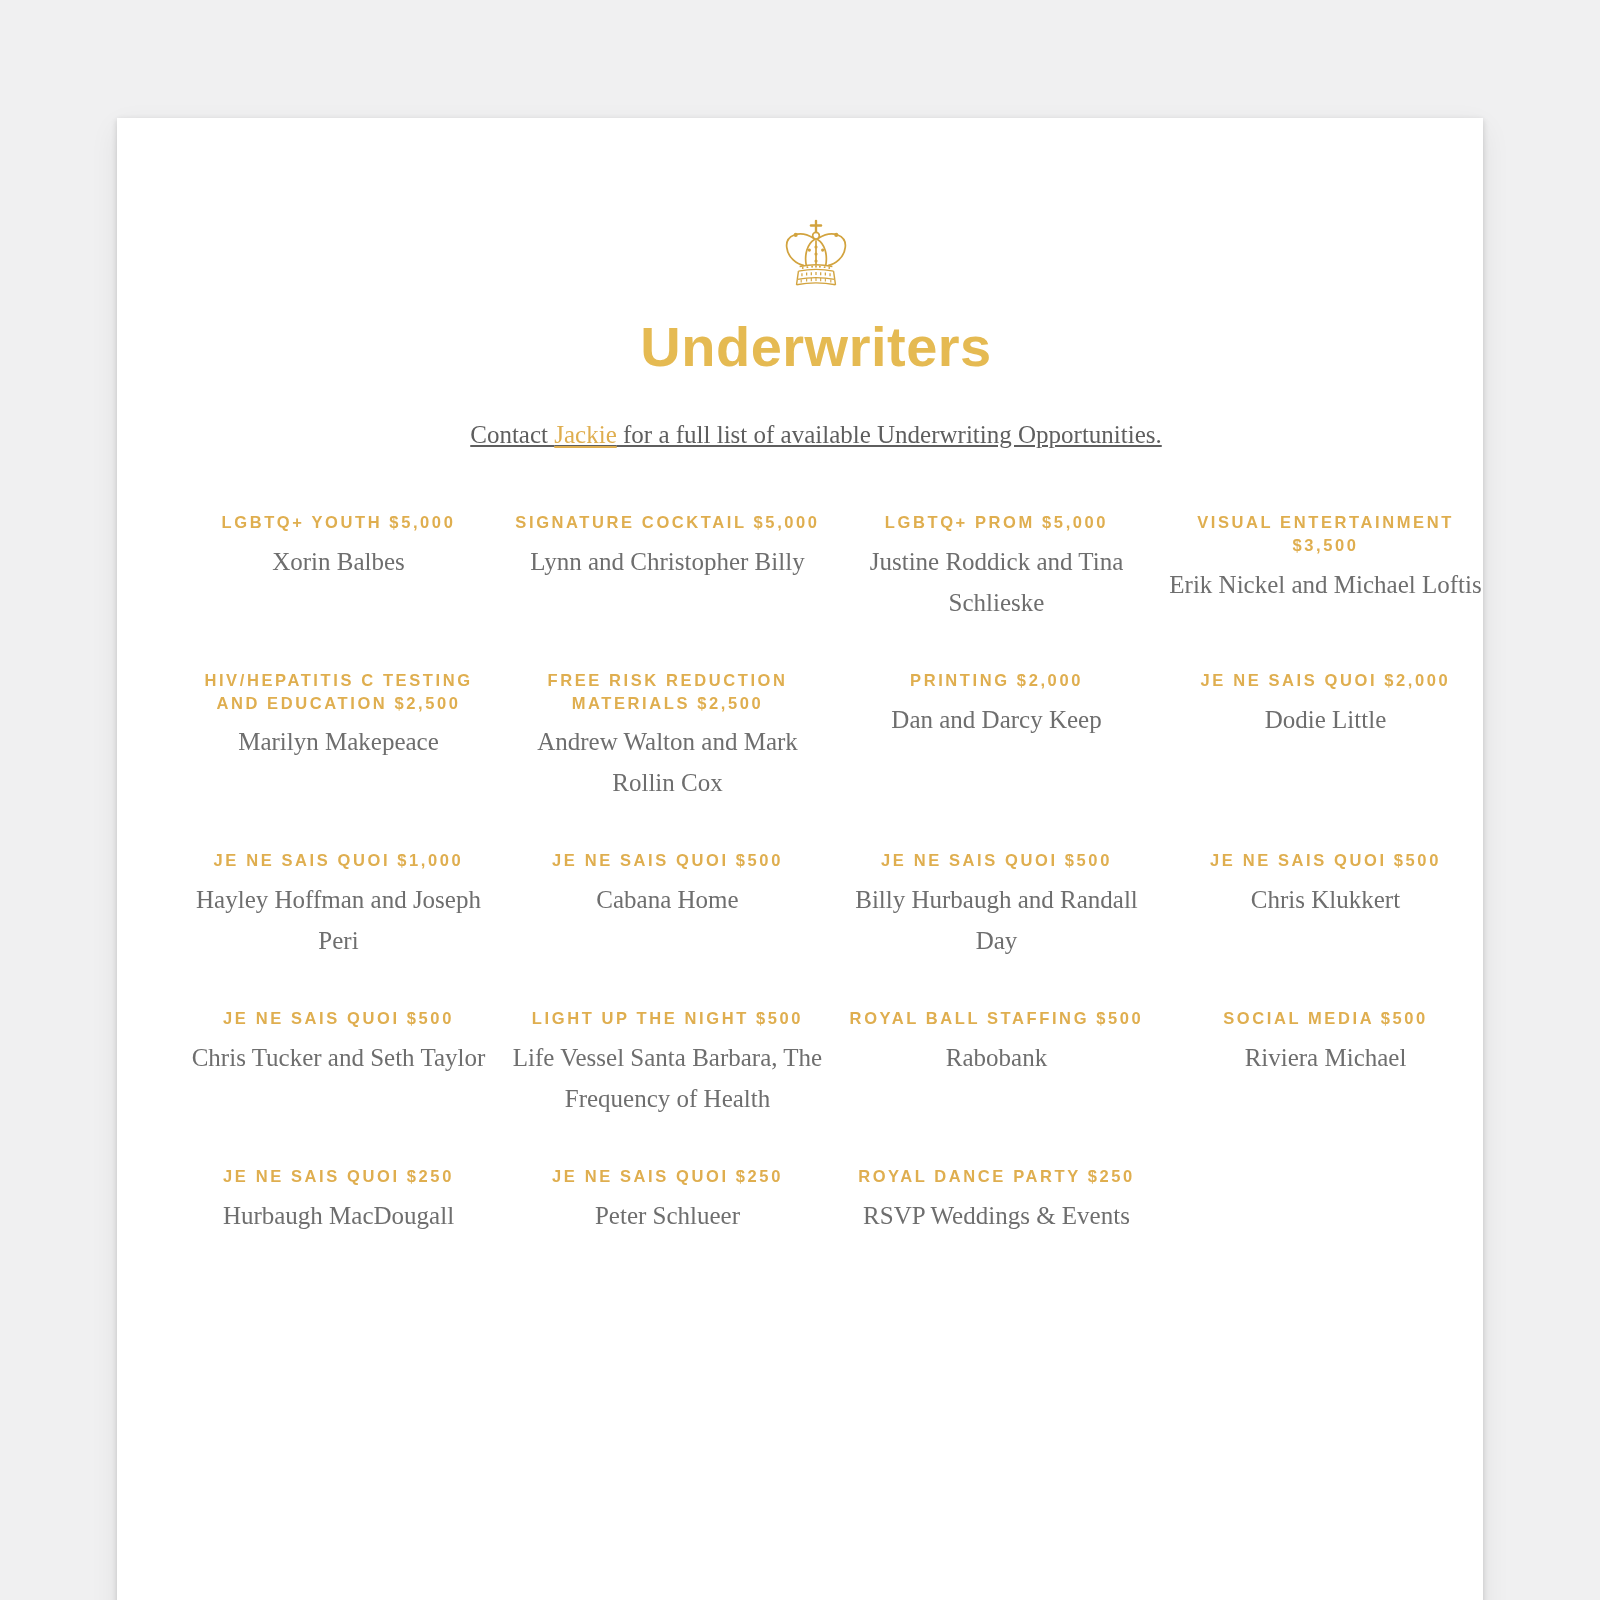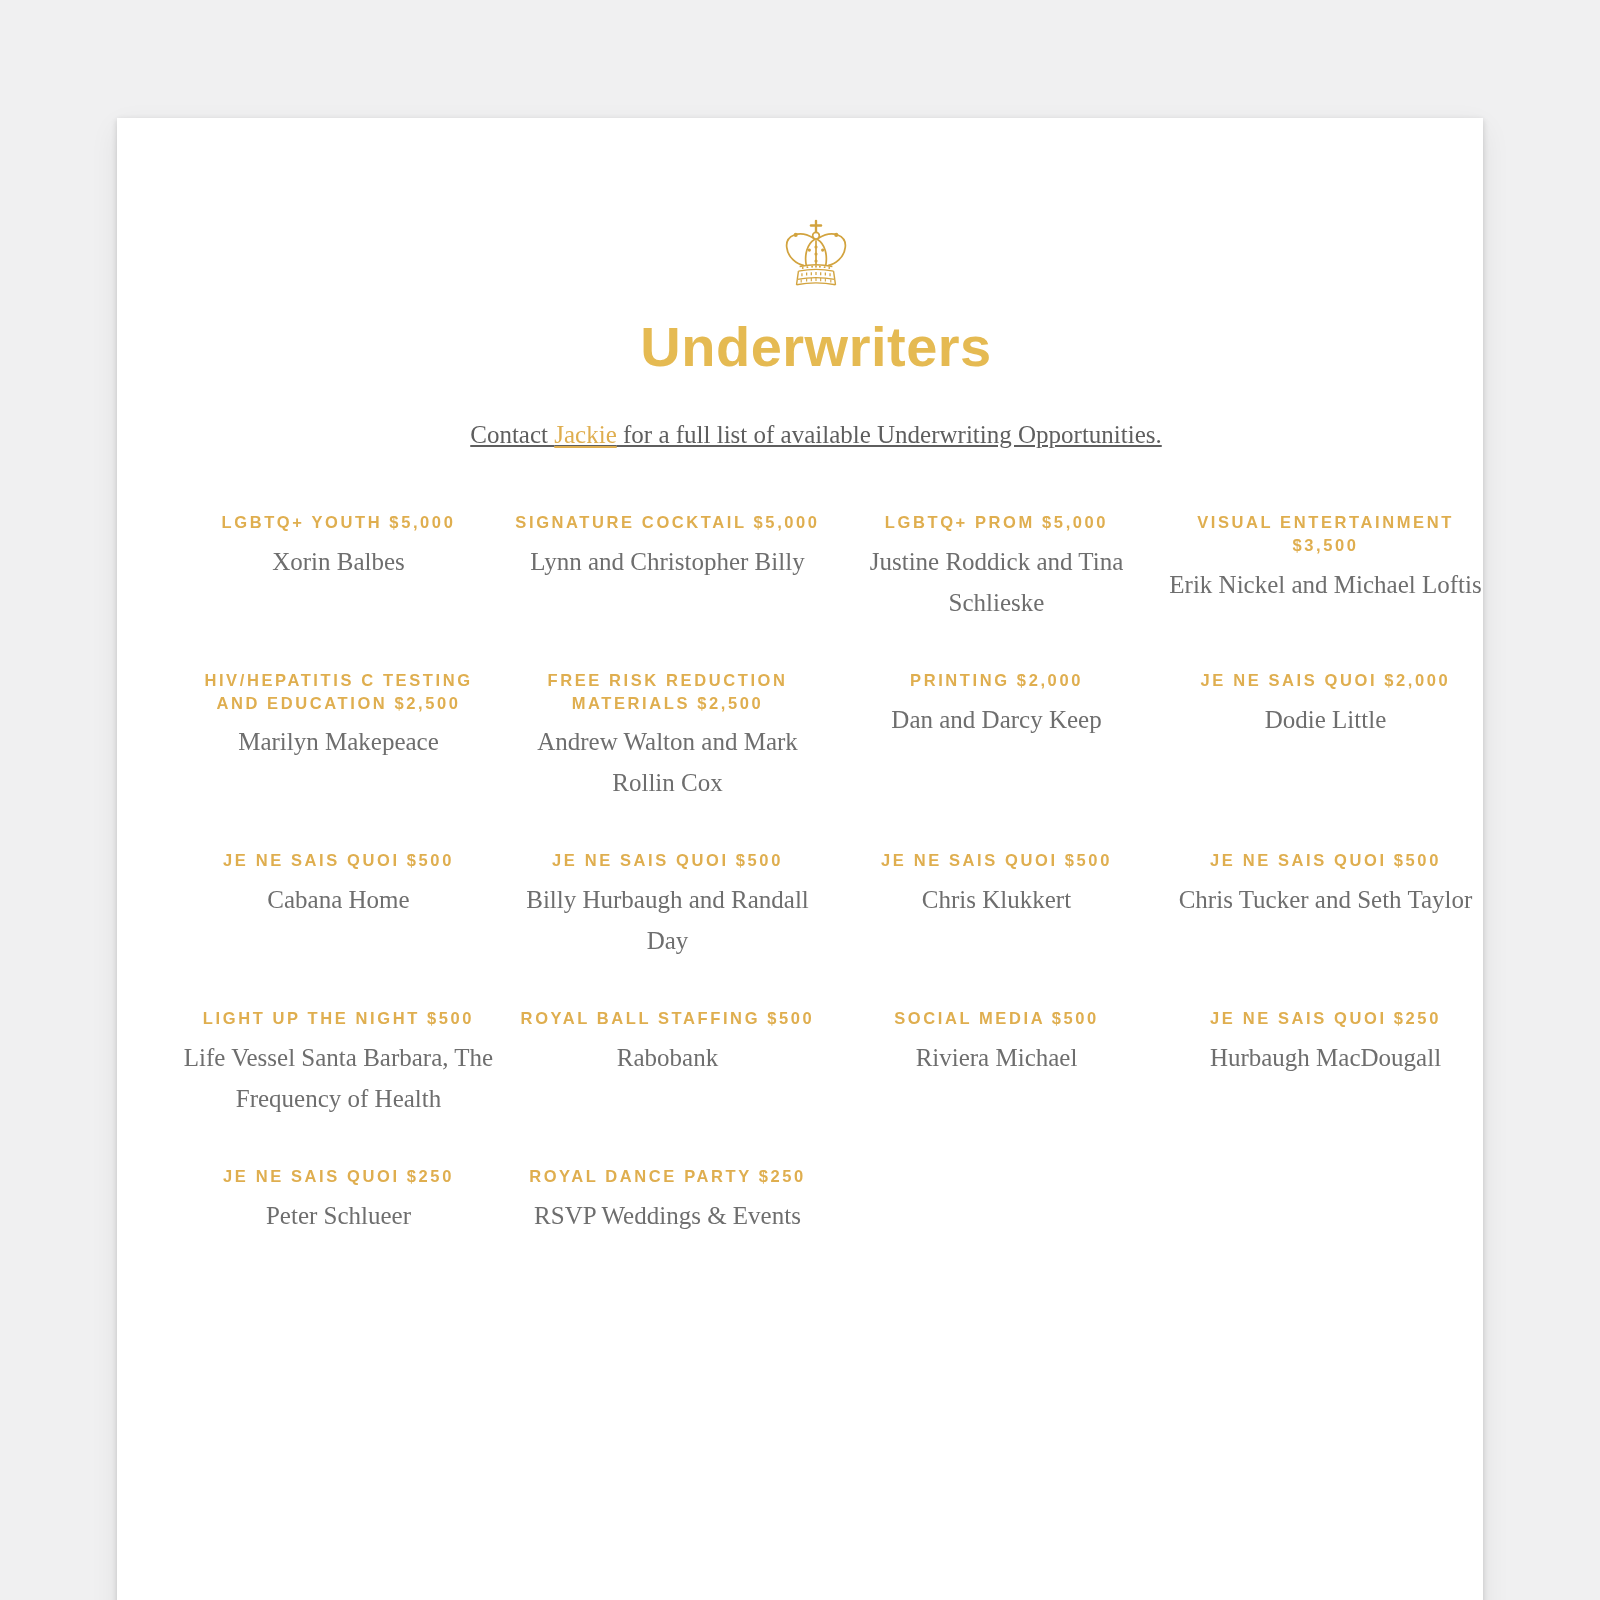--- a/index.html
+++ b/index.html
@@ -160,20 +160,24 @@
       </div>
       <div class="cell">
         <div class="label">PRINTING $2,000</div>
         <div class="name">Dan and Darcy Keep</div>
       </div>
       <div class="cell">
         <div class="label">JE NE SAIS QUOI $2,000</div>
         <div class="name">Dodie Little</div>
       </div>
       <div class="cell">
+        <div class="label">JE NE SAIS QUOI $1,000</div>
+        <div class="name">Hayley Hoffman and Joseph Peri</div>
+      </div>
+      <div class="cell">
         <div class="label">JE NE SAIS QUOI $500</div>
         <div class="name">Cabana Home</div>
       </div>
       <div class="cell">
         <div class="label">JE NE SAIS QUOI $500</div>
         <div class="name">Billy Hurbaugh and Randall Day</div>
       </div>
       <div class="cell">
         <div class="label">JE NE SAIS QUOI $500</div>
         <div class="name">Chris Klukkert</div>

